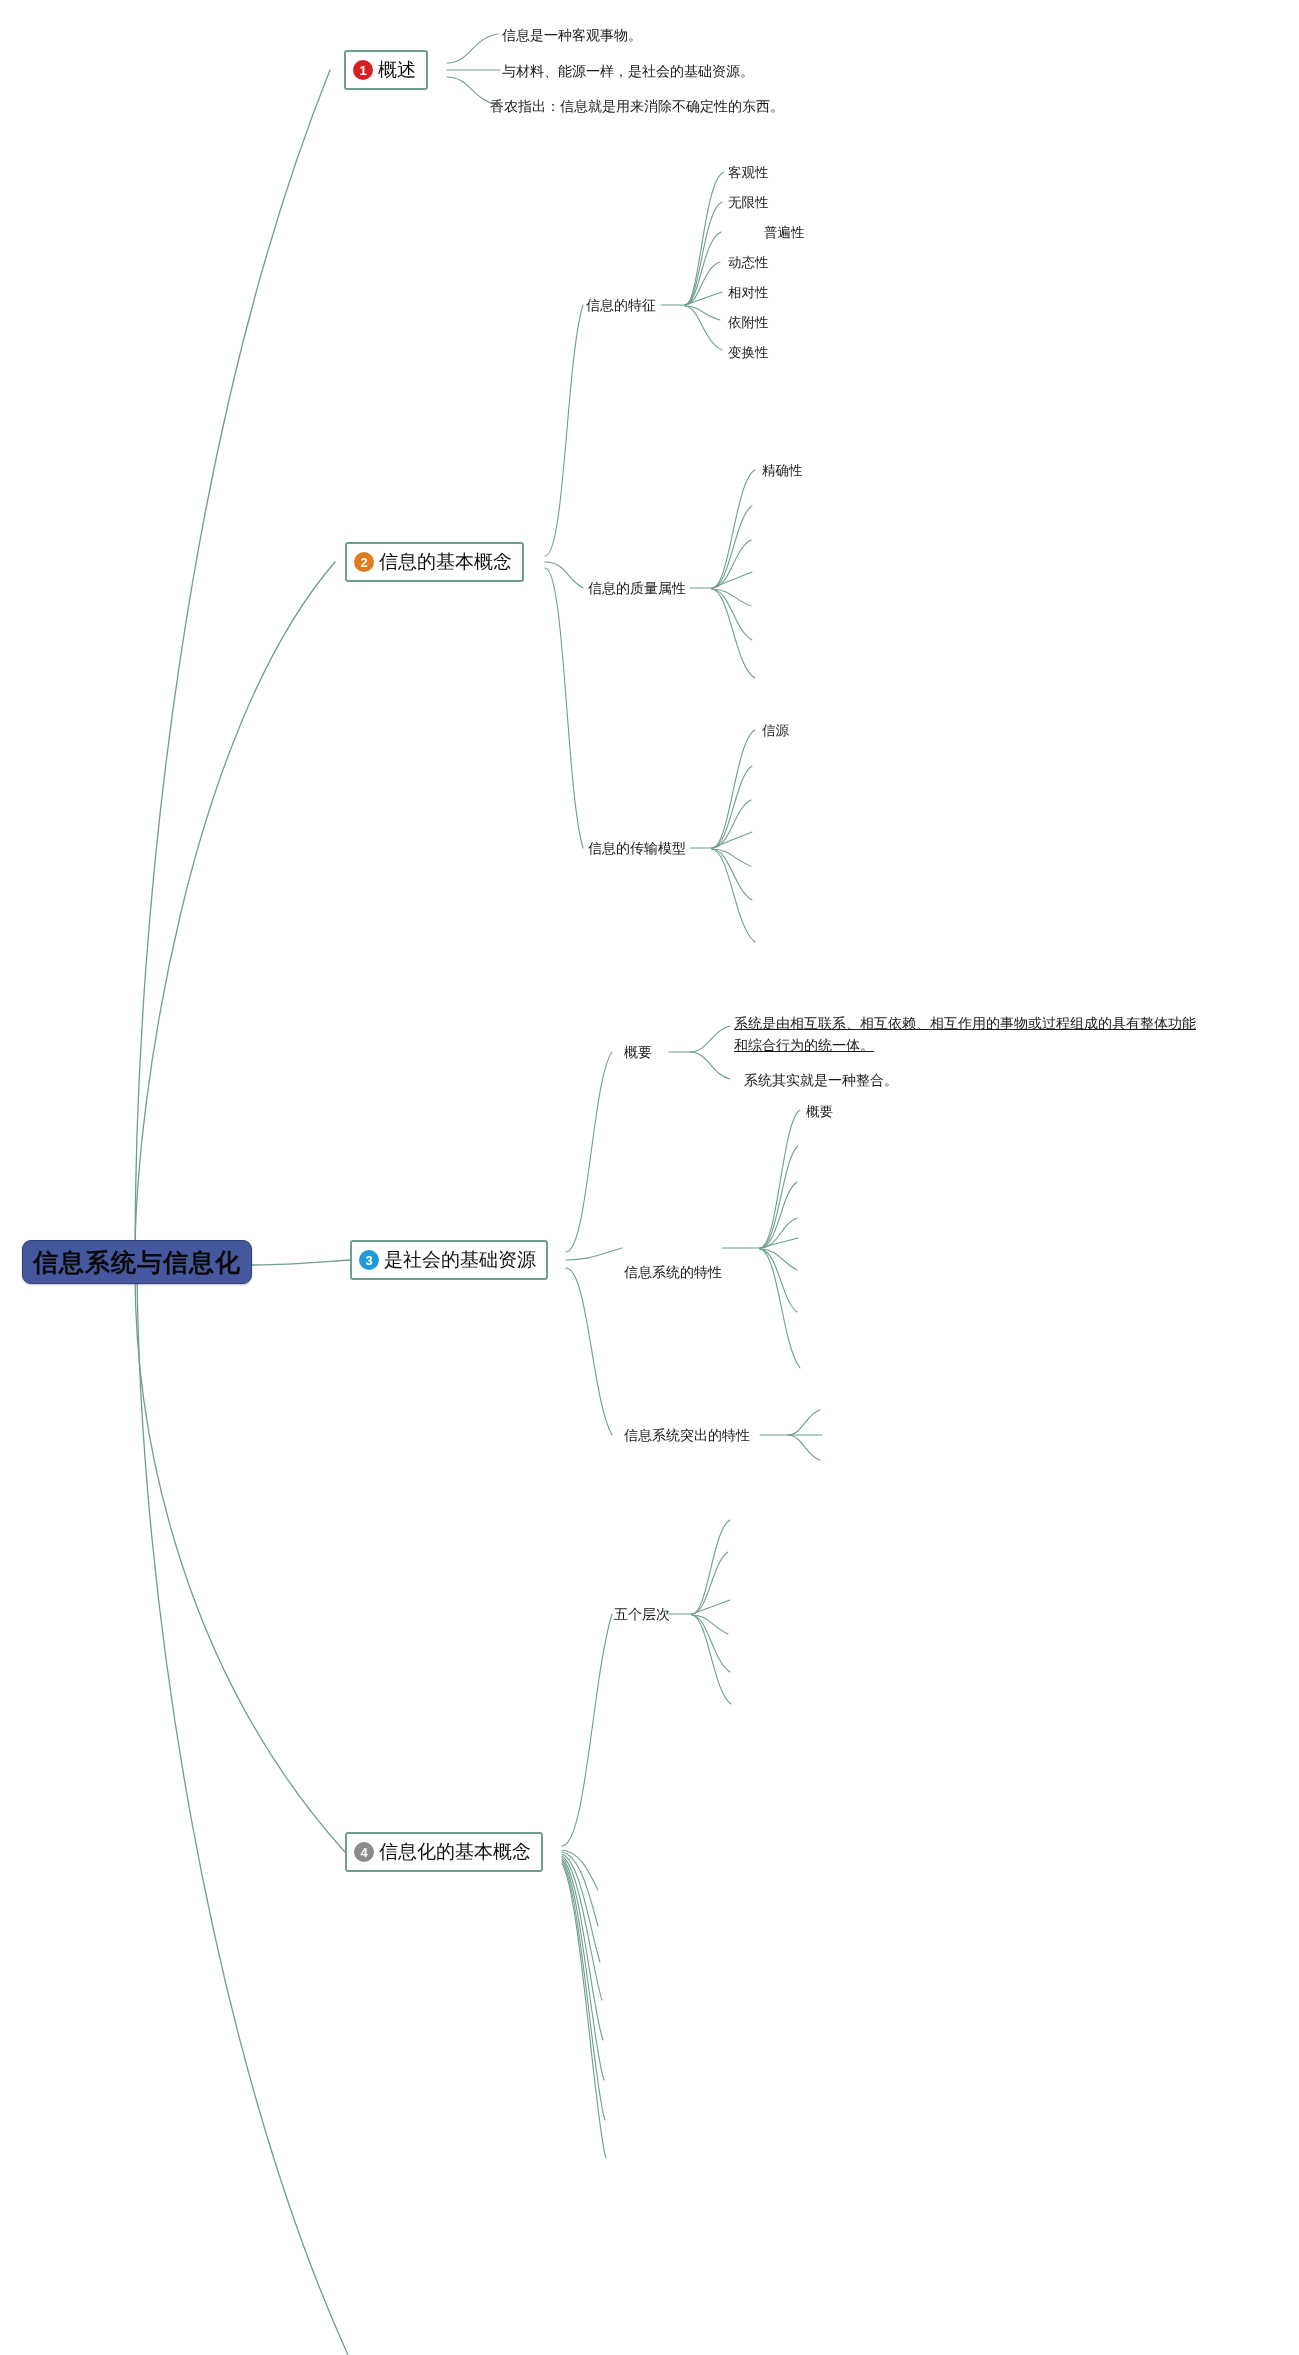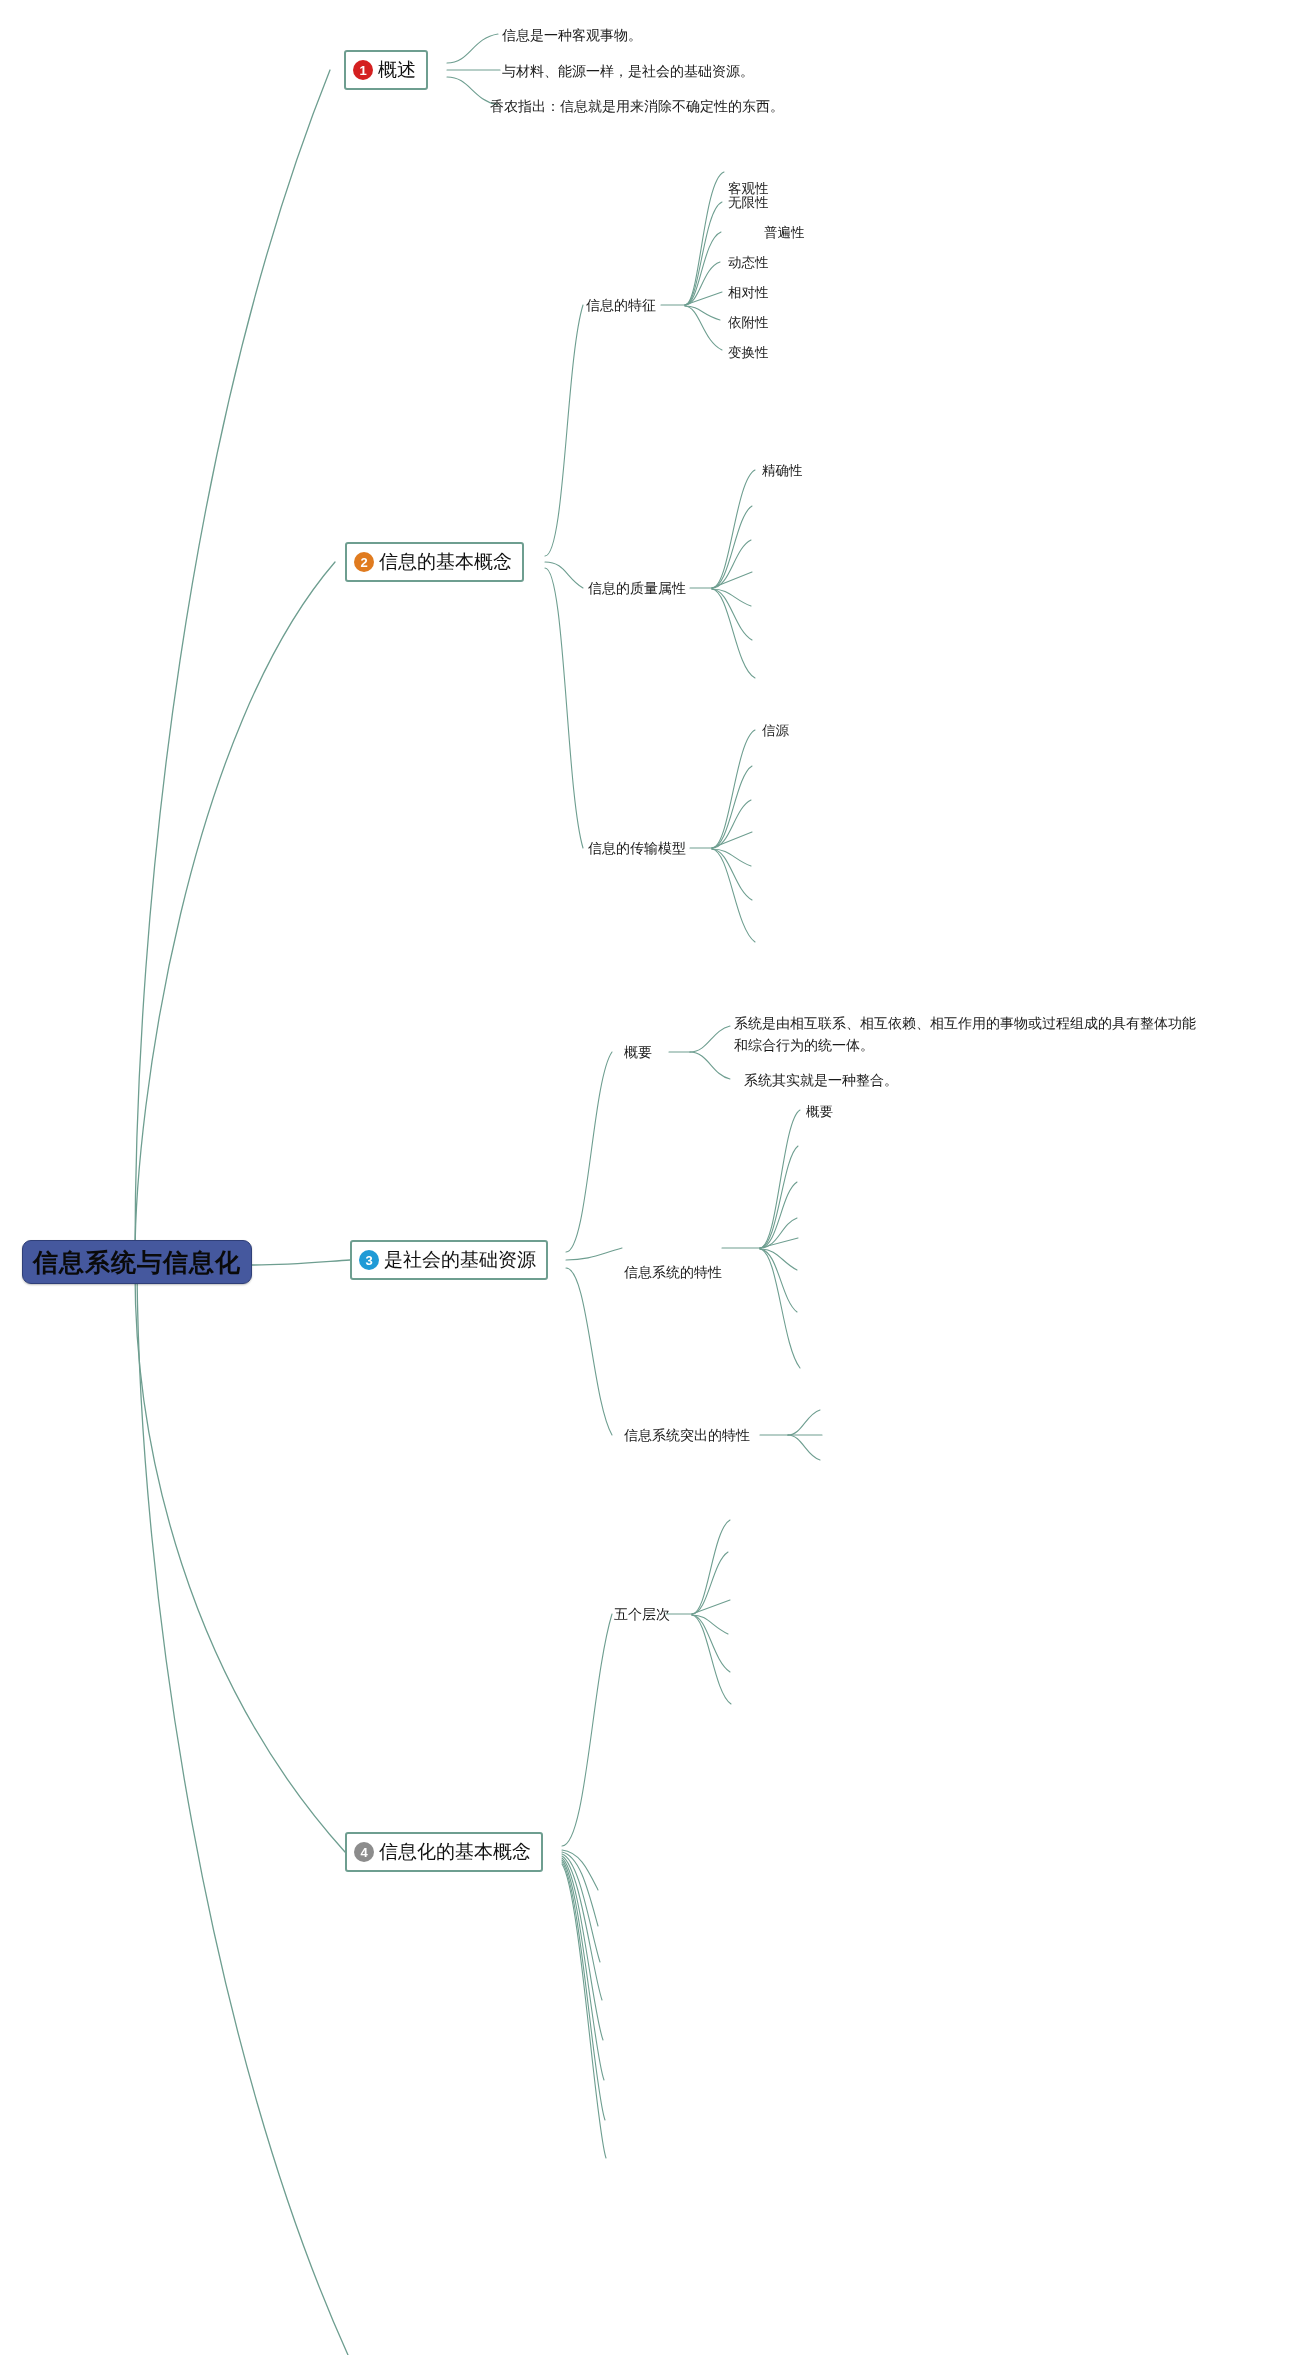--- a/index.html
+++ b/index.html
@@ -89,20 +89,21 @@
   
   .text-node {
     position: absolute;
     font-size: 14px;
     color: #1a1a1a;
     line-height: 1.55;
     white-space: nowrap;
   }
   .text-node.wrap {
     white-space: normal;
+    text-decoration: underline;
   }
   .text-node.small {
     font-size: 13.5px;
   }
 </style>
 </head>
 <body>
 
 <div id="canvas">
 
@@ -210,21 +211,21 @@
   <div class="text-node" style="left:502px; top:25px;">信息是一种客观事物。</div>
   <div class="text-node" style="left:502px; top:61px;">与材料、能源一样，是社会的基础资源。</div>
   <div class="text-node" style="left:490px; top:96px;">香农指出：信息就是用来消除不确定性的东西。</div>
 
   <div class="branch-node" style="left:345px; top:542px; height:40px;">
     <span class="branch-badge badge-orange">2</span>
     <span class="branch-label">信息的基本概念</span>
   </div>
 
   <div class="text-node" style="left:586px; top:295px;">信息的特征</div>
-  <div class="text-node small" style="left:728px; top:163px;margin-top:16px;">客观性</div>
+  <div class="text-node small" style="left:728px; top:163px;">客观性</div>
   <div class="text-node small" style="left:728px; top:193px;">无限性</div>
   <div class="text-node small" style="left:764px; top:223px;">普遍性</div>
   <div class="text-node small" style="left:728px; top:253px;">动态性</div>
   <div class="text-node small" style="left:728px; top:283px;">相对性</div>
   <div class="text-node small" style="left:728px; top:313px;">依附性</div>
   <div class="text-node small" style="left:728px; top:343px;">变换性</div>
 
   <div class="text-node" style="left:588px; top:578px;">信息的质量属性</div>
   <div class="text-node small" style="left:762px; top:461px;">精确性</div>
 

